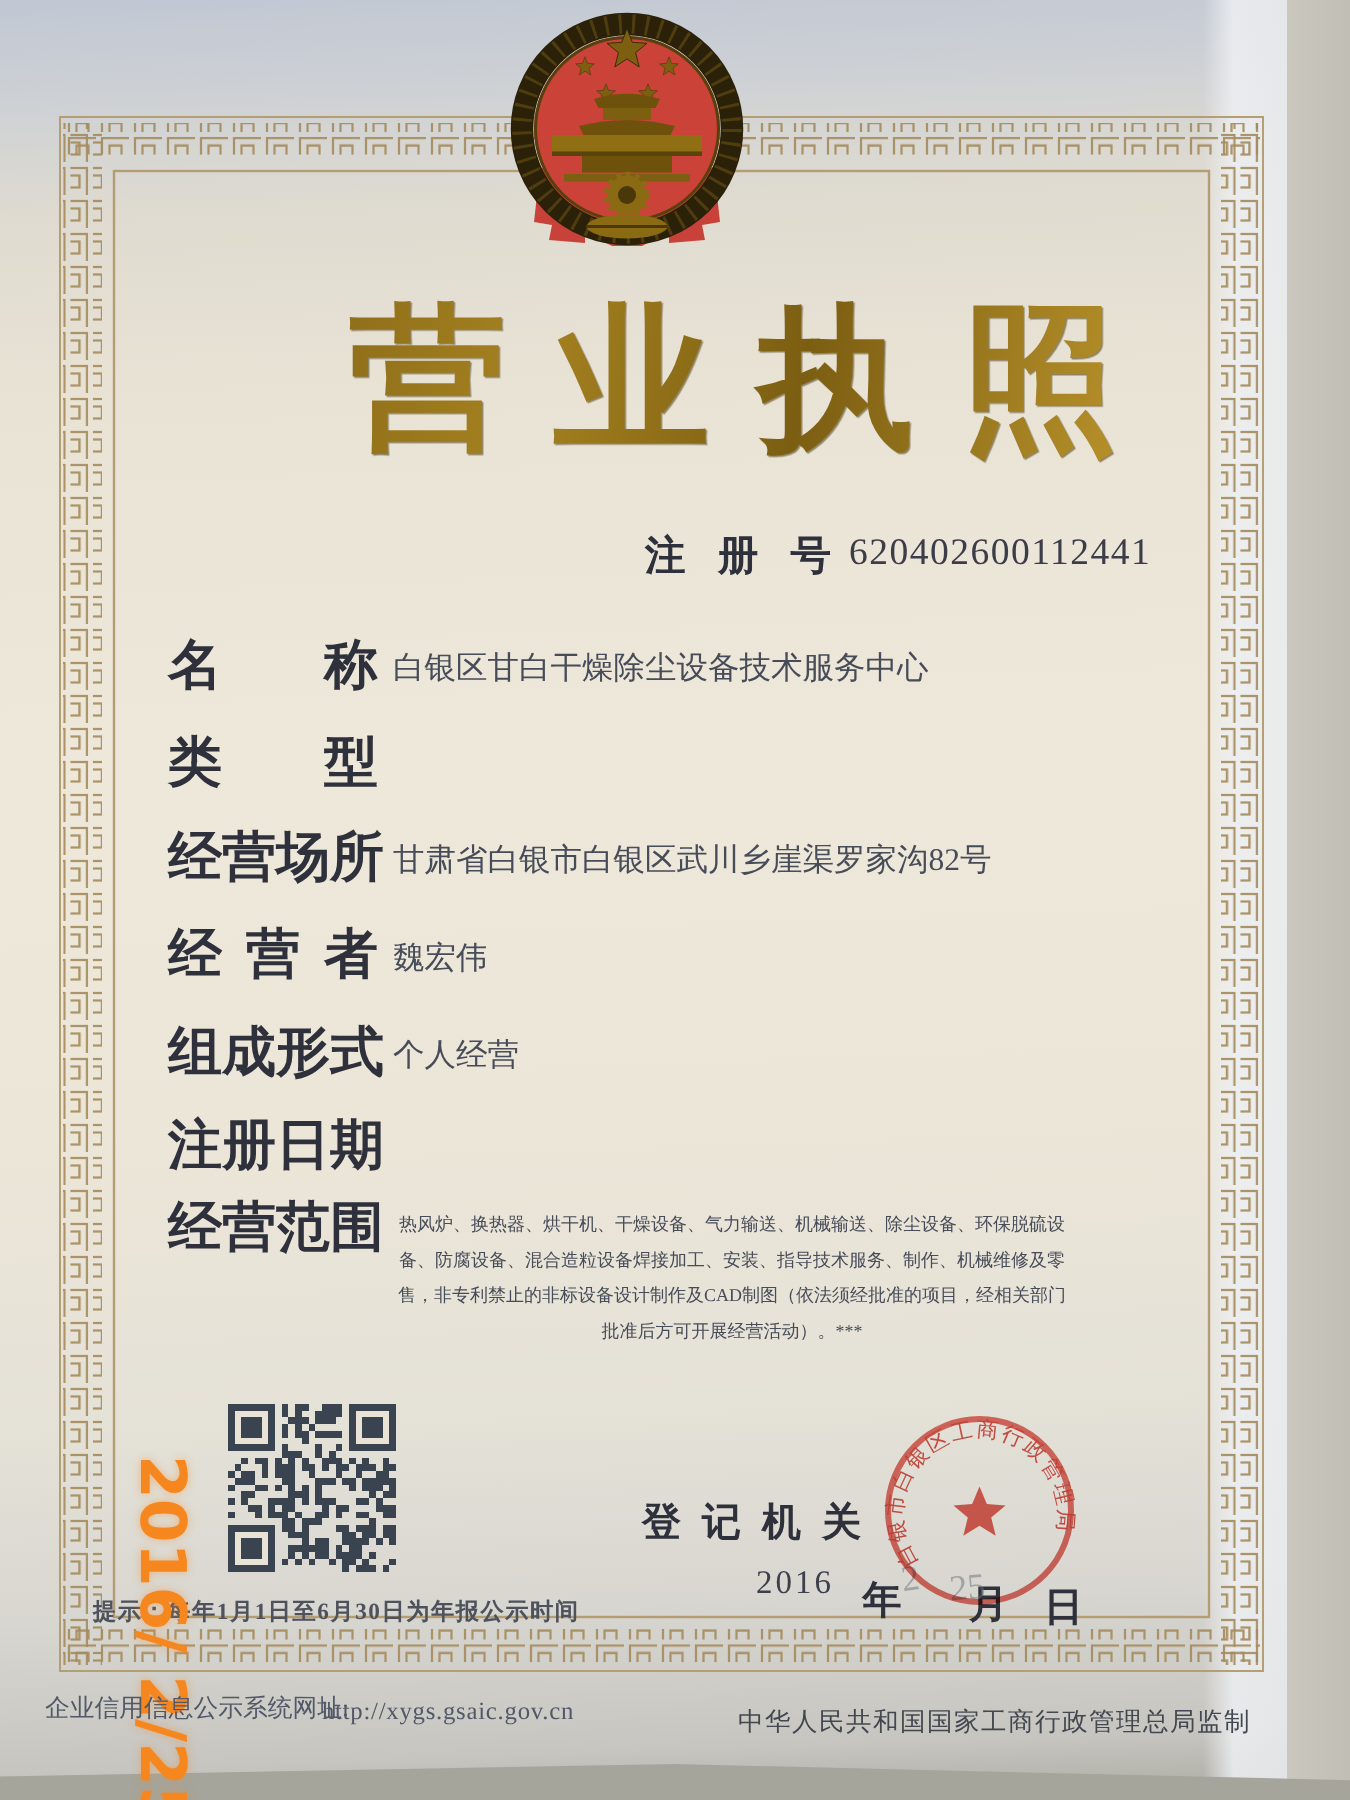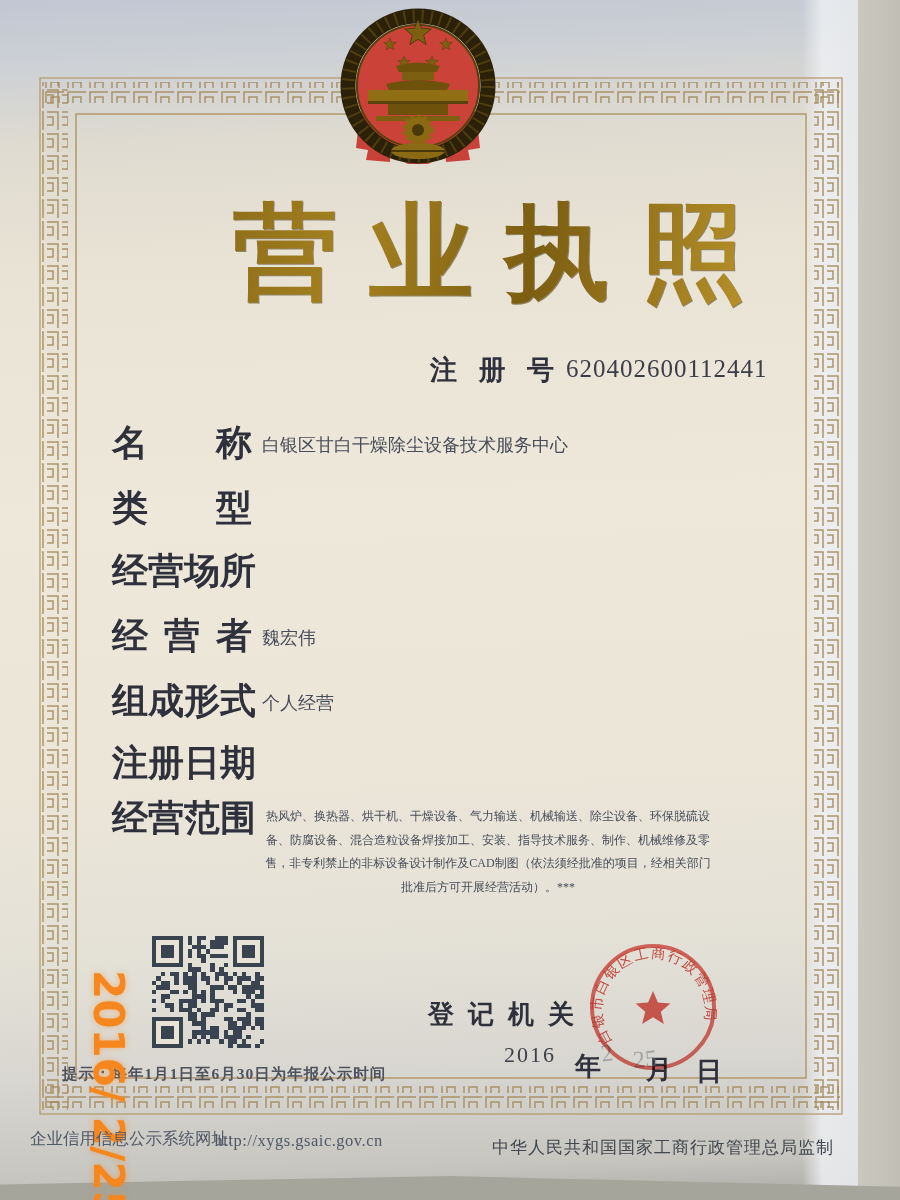--- a/index.html
+++ b/index.html
@@ -21,21 +21,21 @@
     -webkit-background-clip:text;background-clip:text;color:transparent;
     filter:drop-shadow(1px 1px 0 rgba(70,52,8,.55));}
   .hlabel{display:flex;justify-content:space-between;
     font-family:"Liberation Sans",sans-serif;font-weight:700;color:#2e313b;}
   #regline{position:absolute;left:430px;top:352px;display:flex;align-items:flex-start;}
   #regline .hlabel{width:124px;font-size:27px;}
   #regno{margin-left:12px;padding-top:3px;font-size:25px;letter-spacing:1px;color:#3b3e49;}
   #fields{position:absolute;left:112px;top:0;width:740px;height:100%;}
   .frow{position:absolute;left:0;display:flex;align-items:flex-start;}
   .flabel{width:140px;flex:none;font-size:36px;line-height:1;}
-  .fvalue{margin-left:10px;width:452px;font-size:18px;line-height:29px;color:#474c59;padding-top:6px;}
+  .fvalue{margin-left:10px;width:452px;font-size:21px;line-height:29px;color:#474c59;padding-top:6px;}
   .fvalue.small{font-size:12px;line-height:23.5px;padding-top:5px;text-align:center;}
   #qr{position:absolute;left:152px;top:936px;width:112px;height:112px;}
   #registry{position:absolute;left:428px;top:997px;}
   #registry .hlabel{width:146px;font-size:26px;}
   #y2016{position:absolute;left:504px;top:1042px;font-size:22px;color:#3d404a;letter-spacing:2px;}
   .ymd{position:absolute;font-family:"Liberation Sans",sans-serif;font-weight:700;font-size:26px;color:#2e313b;}
   #u-year{left:575px;top:1049px;} #u-month{left:646px;top:1052px;} #u-day{left:696px;top:1054px;}
   .ghost{position:absolute;font-size:24px;color:rgba(108,112,122,.5);font-family:"Liberation Serif",serif;}
   #ghost-m{left:601px;top:1040px;transform:rotate(-8deg);}
   #ghost-d{left:633px;top:1046px;transform:rotate(-5deg);}
@@ -130,20 +130,21 @@
           <span>型</span>
         </div>
       </div>
       <div class="frow" style="top: 553px;">
         <div class="flabel hlabel spread">
           <span>经</span>
           <span>营</span>
           <span>场</span>
           <span>所</span>
         </div>
+        <div class="fvalue">甘肃省白银市白银区武川乡崖渠罗家沟82号</div>
       </div>
       <div class="frow" style="top: 618px;">
         <div class="flabel hlabel spread">
           <span>经</span>
           <span>营</span>
           <span>者</span>
         </div>
         <div class="fvalue">魏宏伟</div>
       </div>
       <div class="frow" style="top: 683px;">

